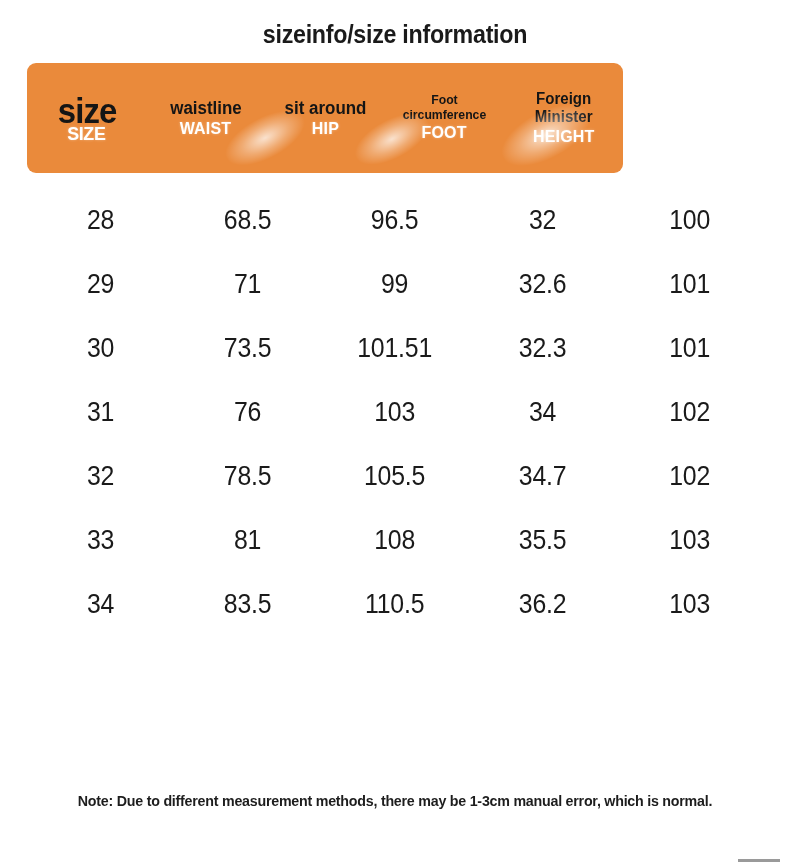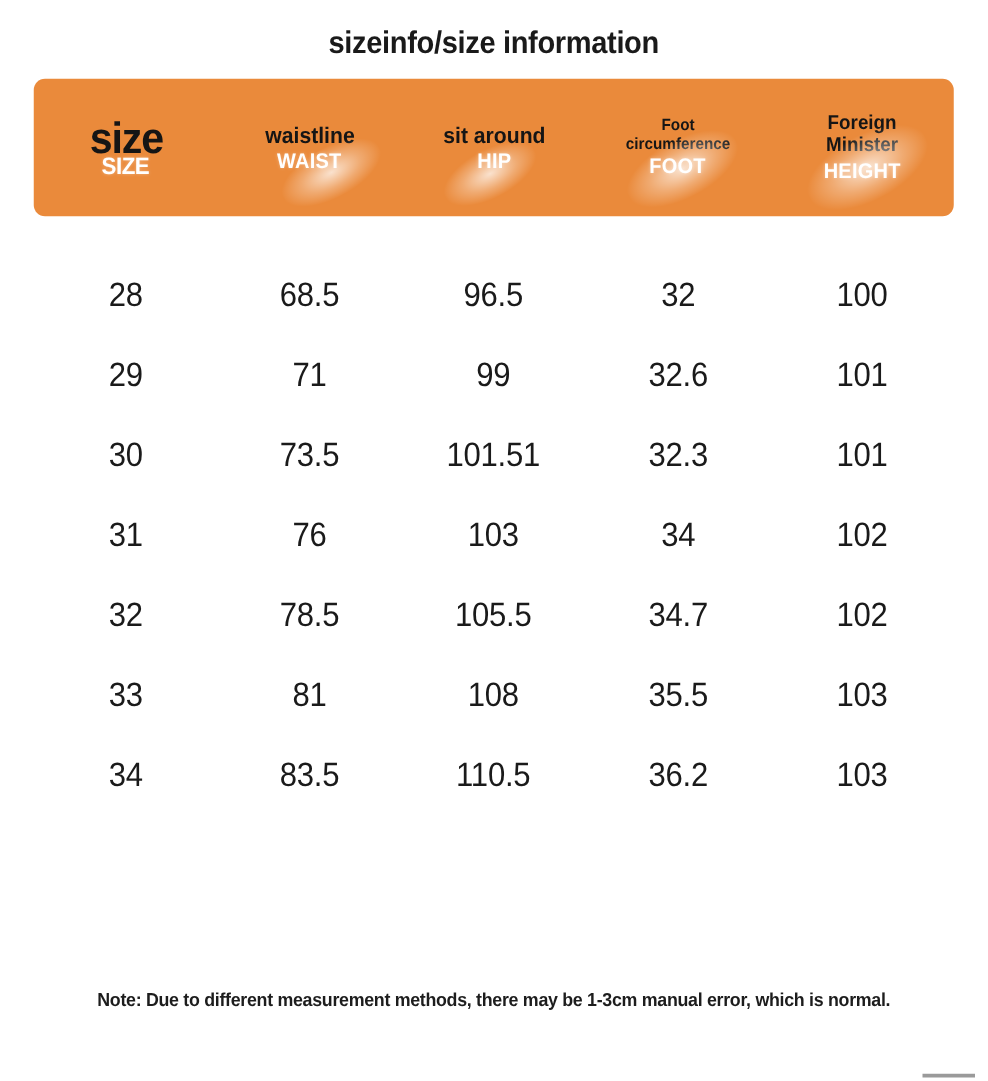--- a/index.html
+++ b/index.html
@@ -35,21 +35,21 @@
     letter-spacing: -0.3px;
     font-family: "Liberation Sans", sans-serif;
     transform: scaleX(0.93);
   }
 
   
   .header-band {
     position: absolute;
     left: 27px;
     top: 63px;
-    width: 736px;
+    width: 596px;
     height: 110px;
     background: #ea8a3b;
     border-radius: 9px;
     display: flex;
     flex-direction: row;
     align-items: flex-end;
   }
 
   .header-cell {
     flex: 1 1 0;
@@ -113,21 +113,21 @@
   .rows {
     position: absolute;
     left: 27px;
     top: 188px;
     width: 736px;
   }
   .row {
     display: flex;
     flex-direction: row;
     height: 64px;
-    align-items: flex-end;
+    align-items: center;
   }
   .cell {
     flex: 1 1 0;
     text-align: center;
     font-size: 27px;
     color: #1a1a1a;
     font-weight: normal;
     font-family: "Liberation Sans", sans-serif;
     letter-spacing: -0.2px;
     transform: scaleX(0.92);

